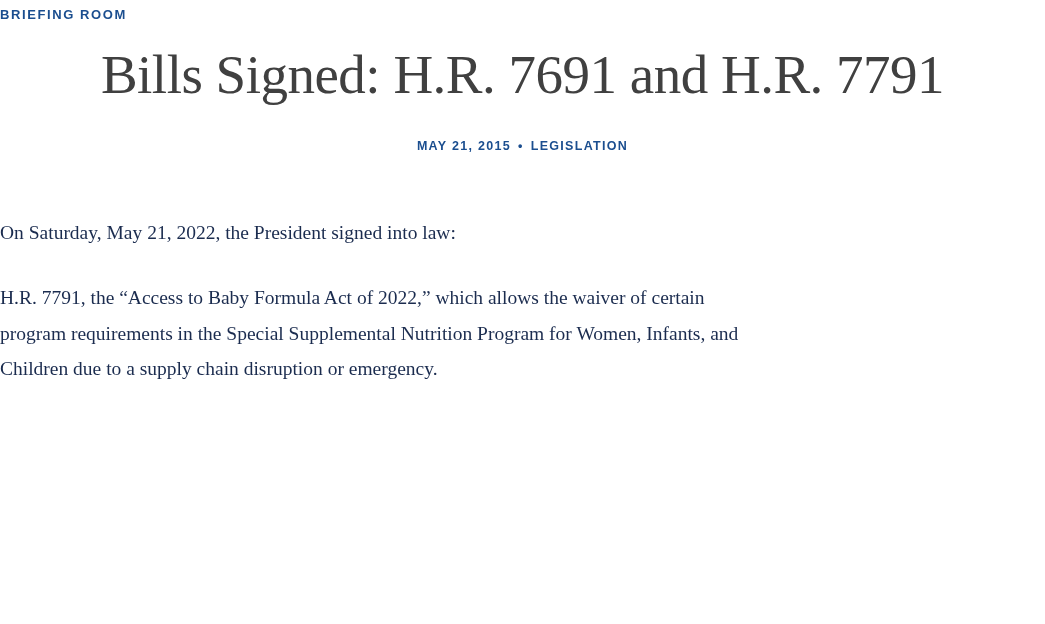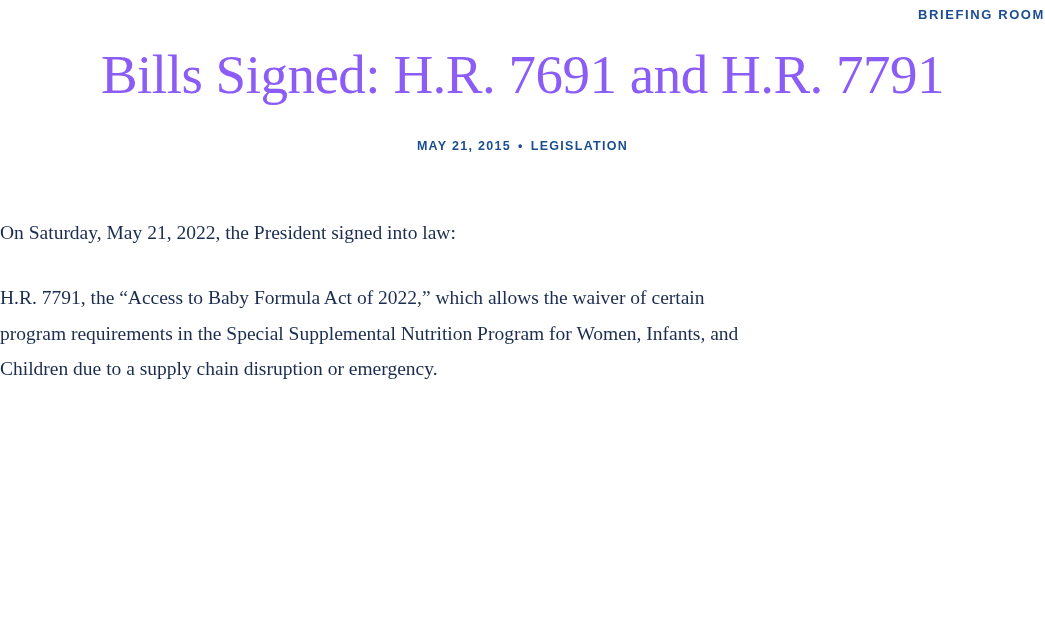--- a/index.html
+++ b/index.html
@@ -15,35 +15,35 @@
     color: #1b2c4f;
   }
   .page {
     width: 1045px;
     height: 624px;
     position: relative;
     box-sizing: border-box;
   }
 
   .eyebrow {
-    text-align: right;
+    text-align: left;
     font-family: "Liberation Sans", sans-serif;
     font-size: 13px;
     font-weight: 700;
     letter-spacing: 1.6px;
     color: #1b4e8f;
     margin-top: 7px;
   }
 
   .headline {
     text-align: center;
     font-family: "Liberation Serif", serif;
     font-size: 55px;
     font-weight: 400;
-    color: #8b5cf6;
+    color: #404040;
     letter-spacing: -0.5px;
     line-height: 1.12;
     margin: 22px 0 0 0;
     padding: 0 20px;
   }
 
   .meta {
     text-align: center;
     font-family: "Liberation Sans", sans-serif;
     font-size: 12.5px;

